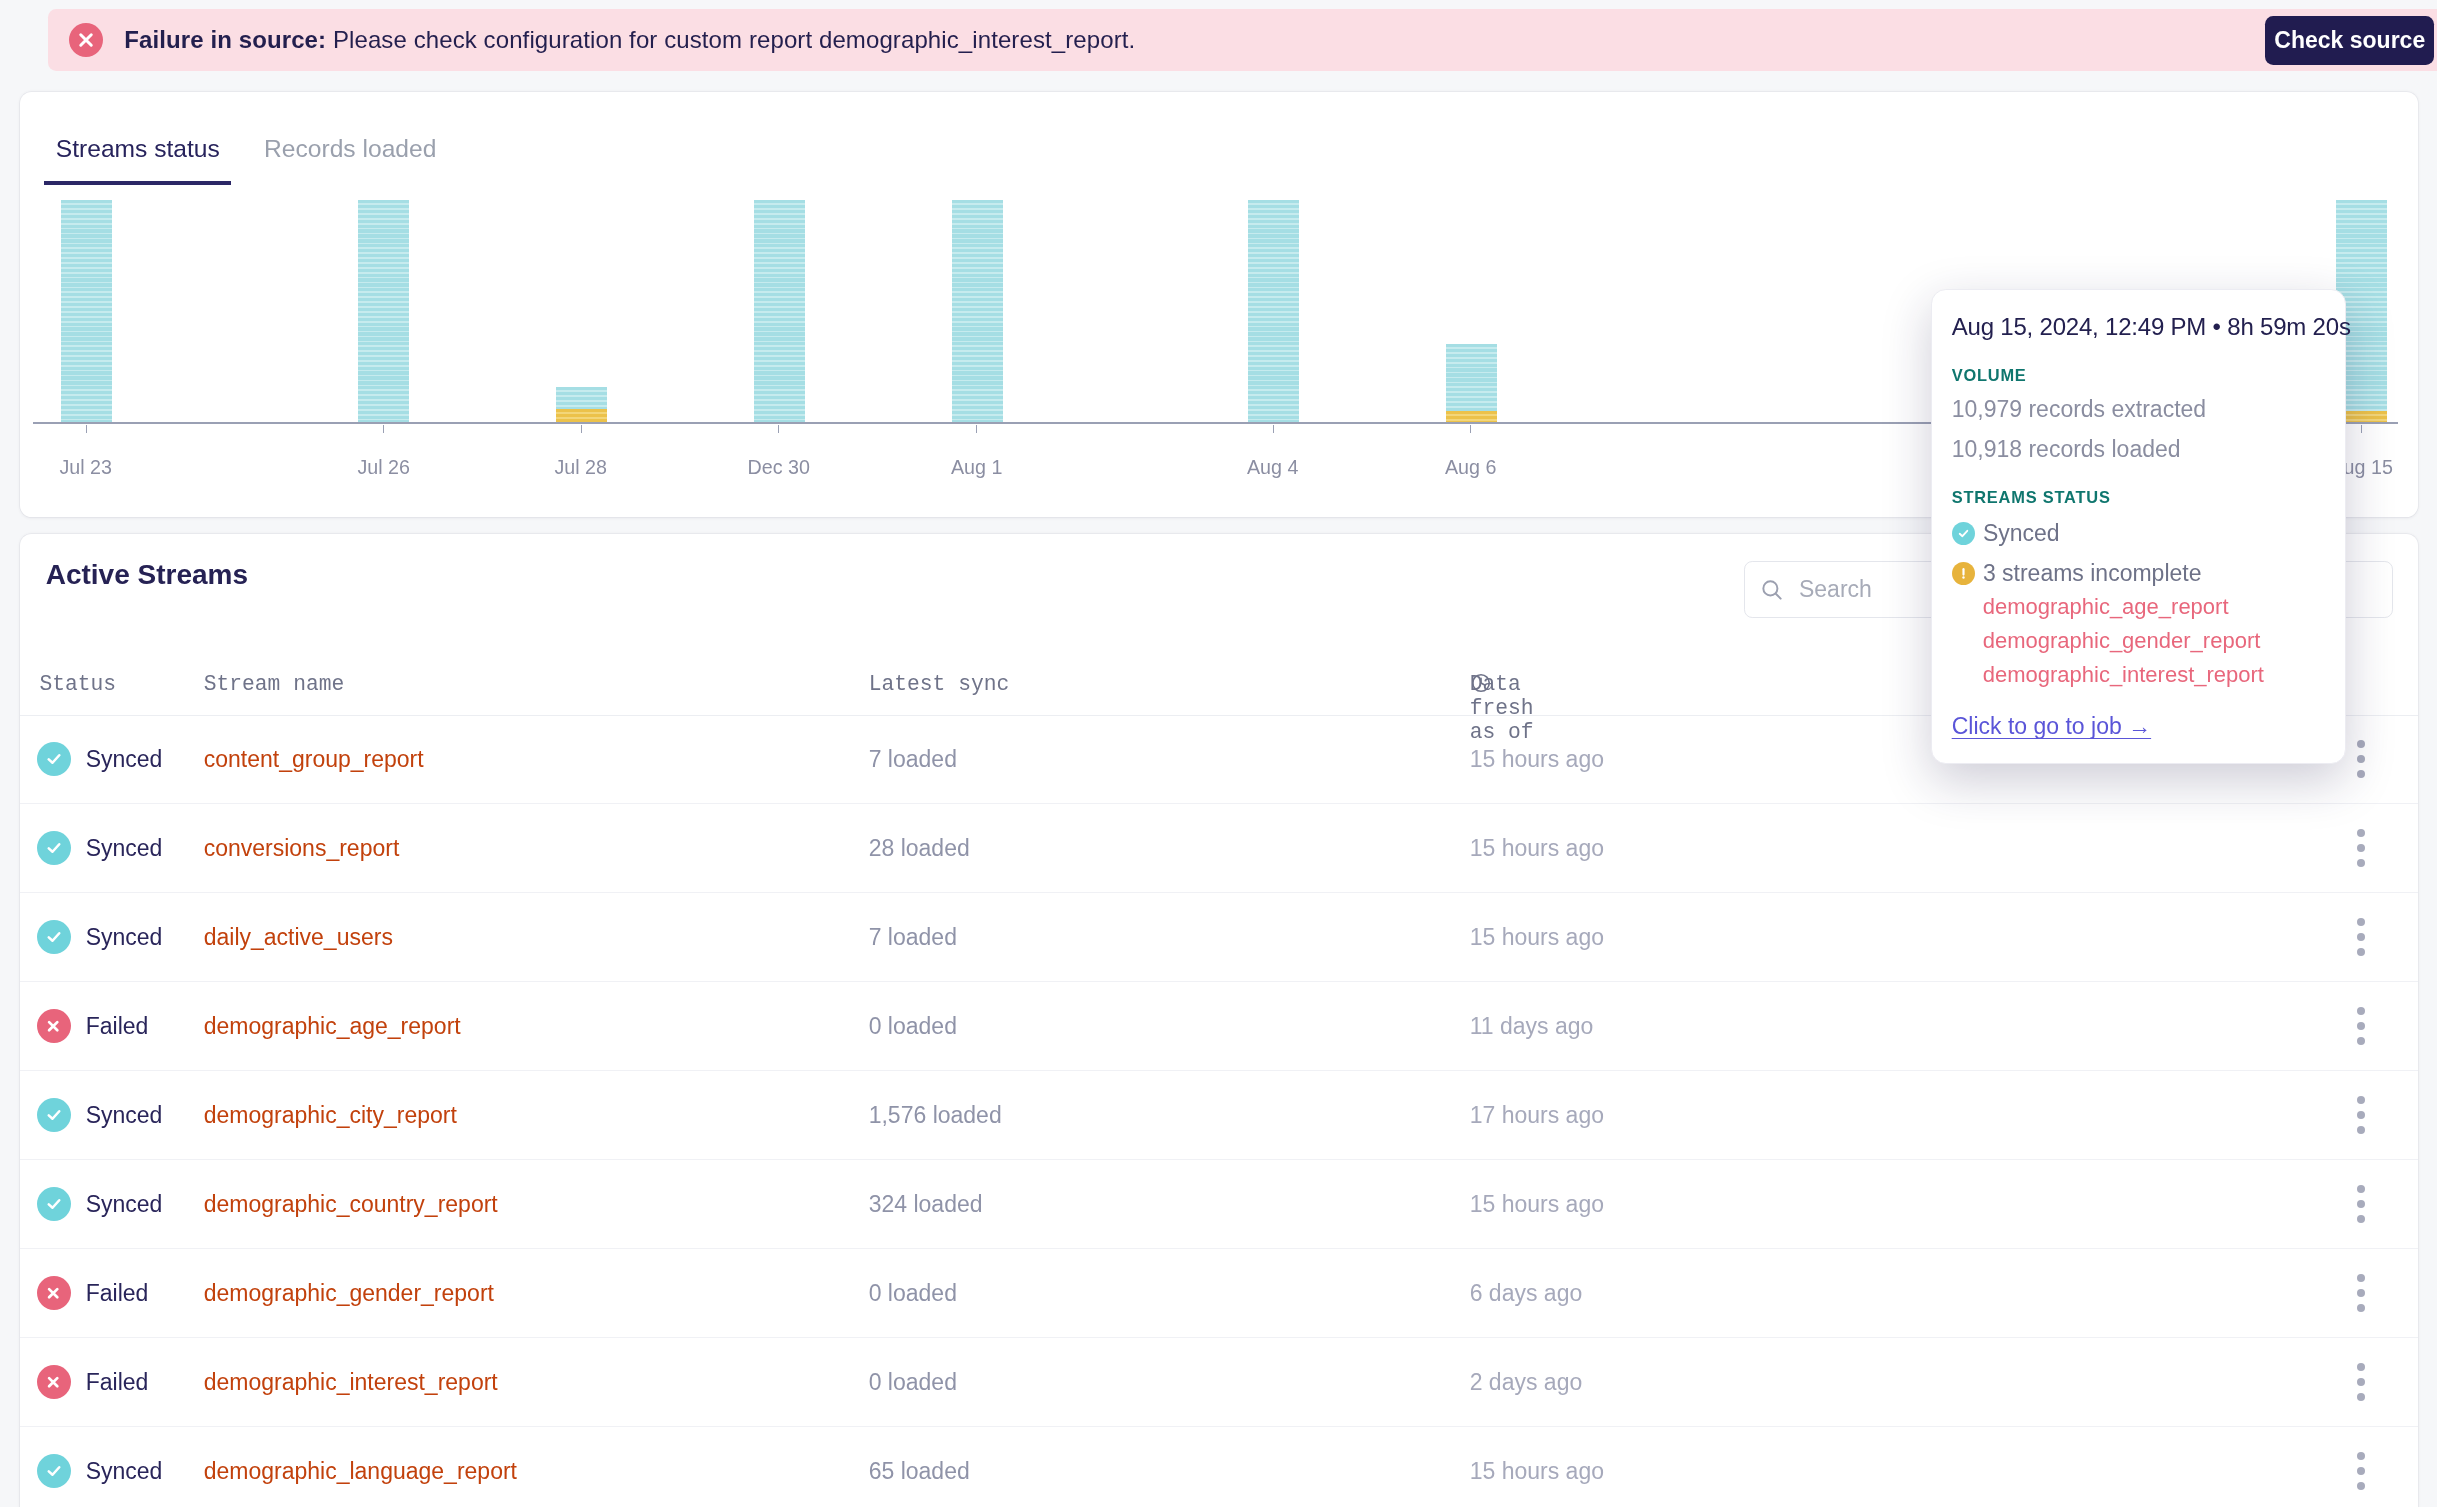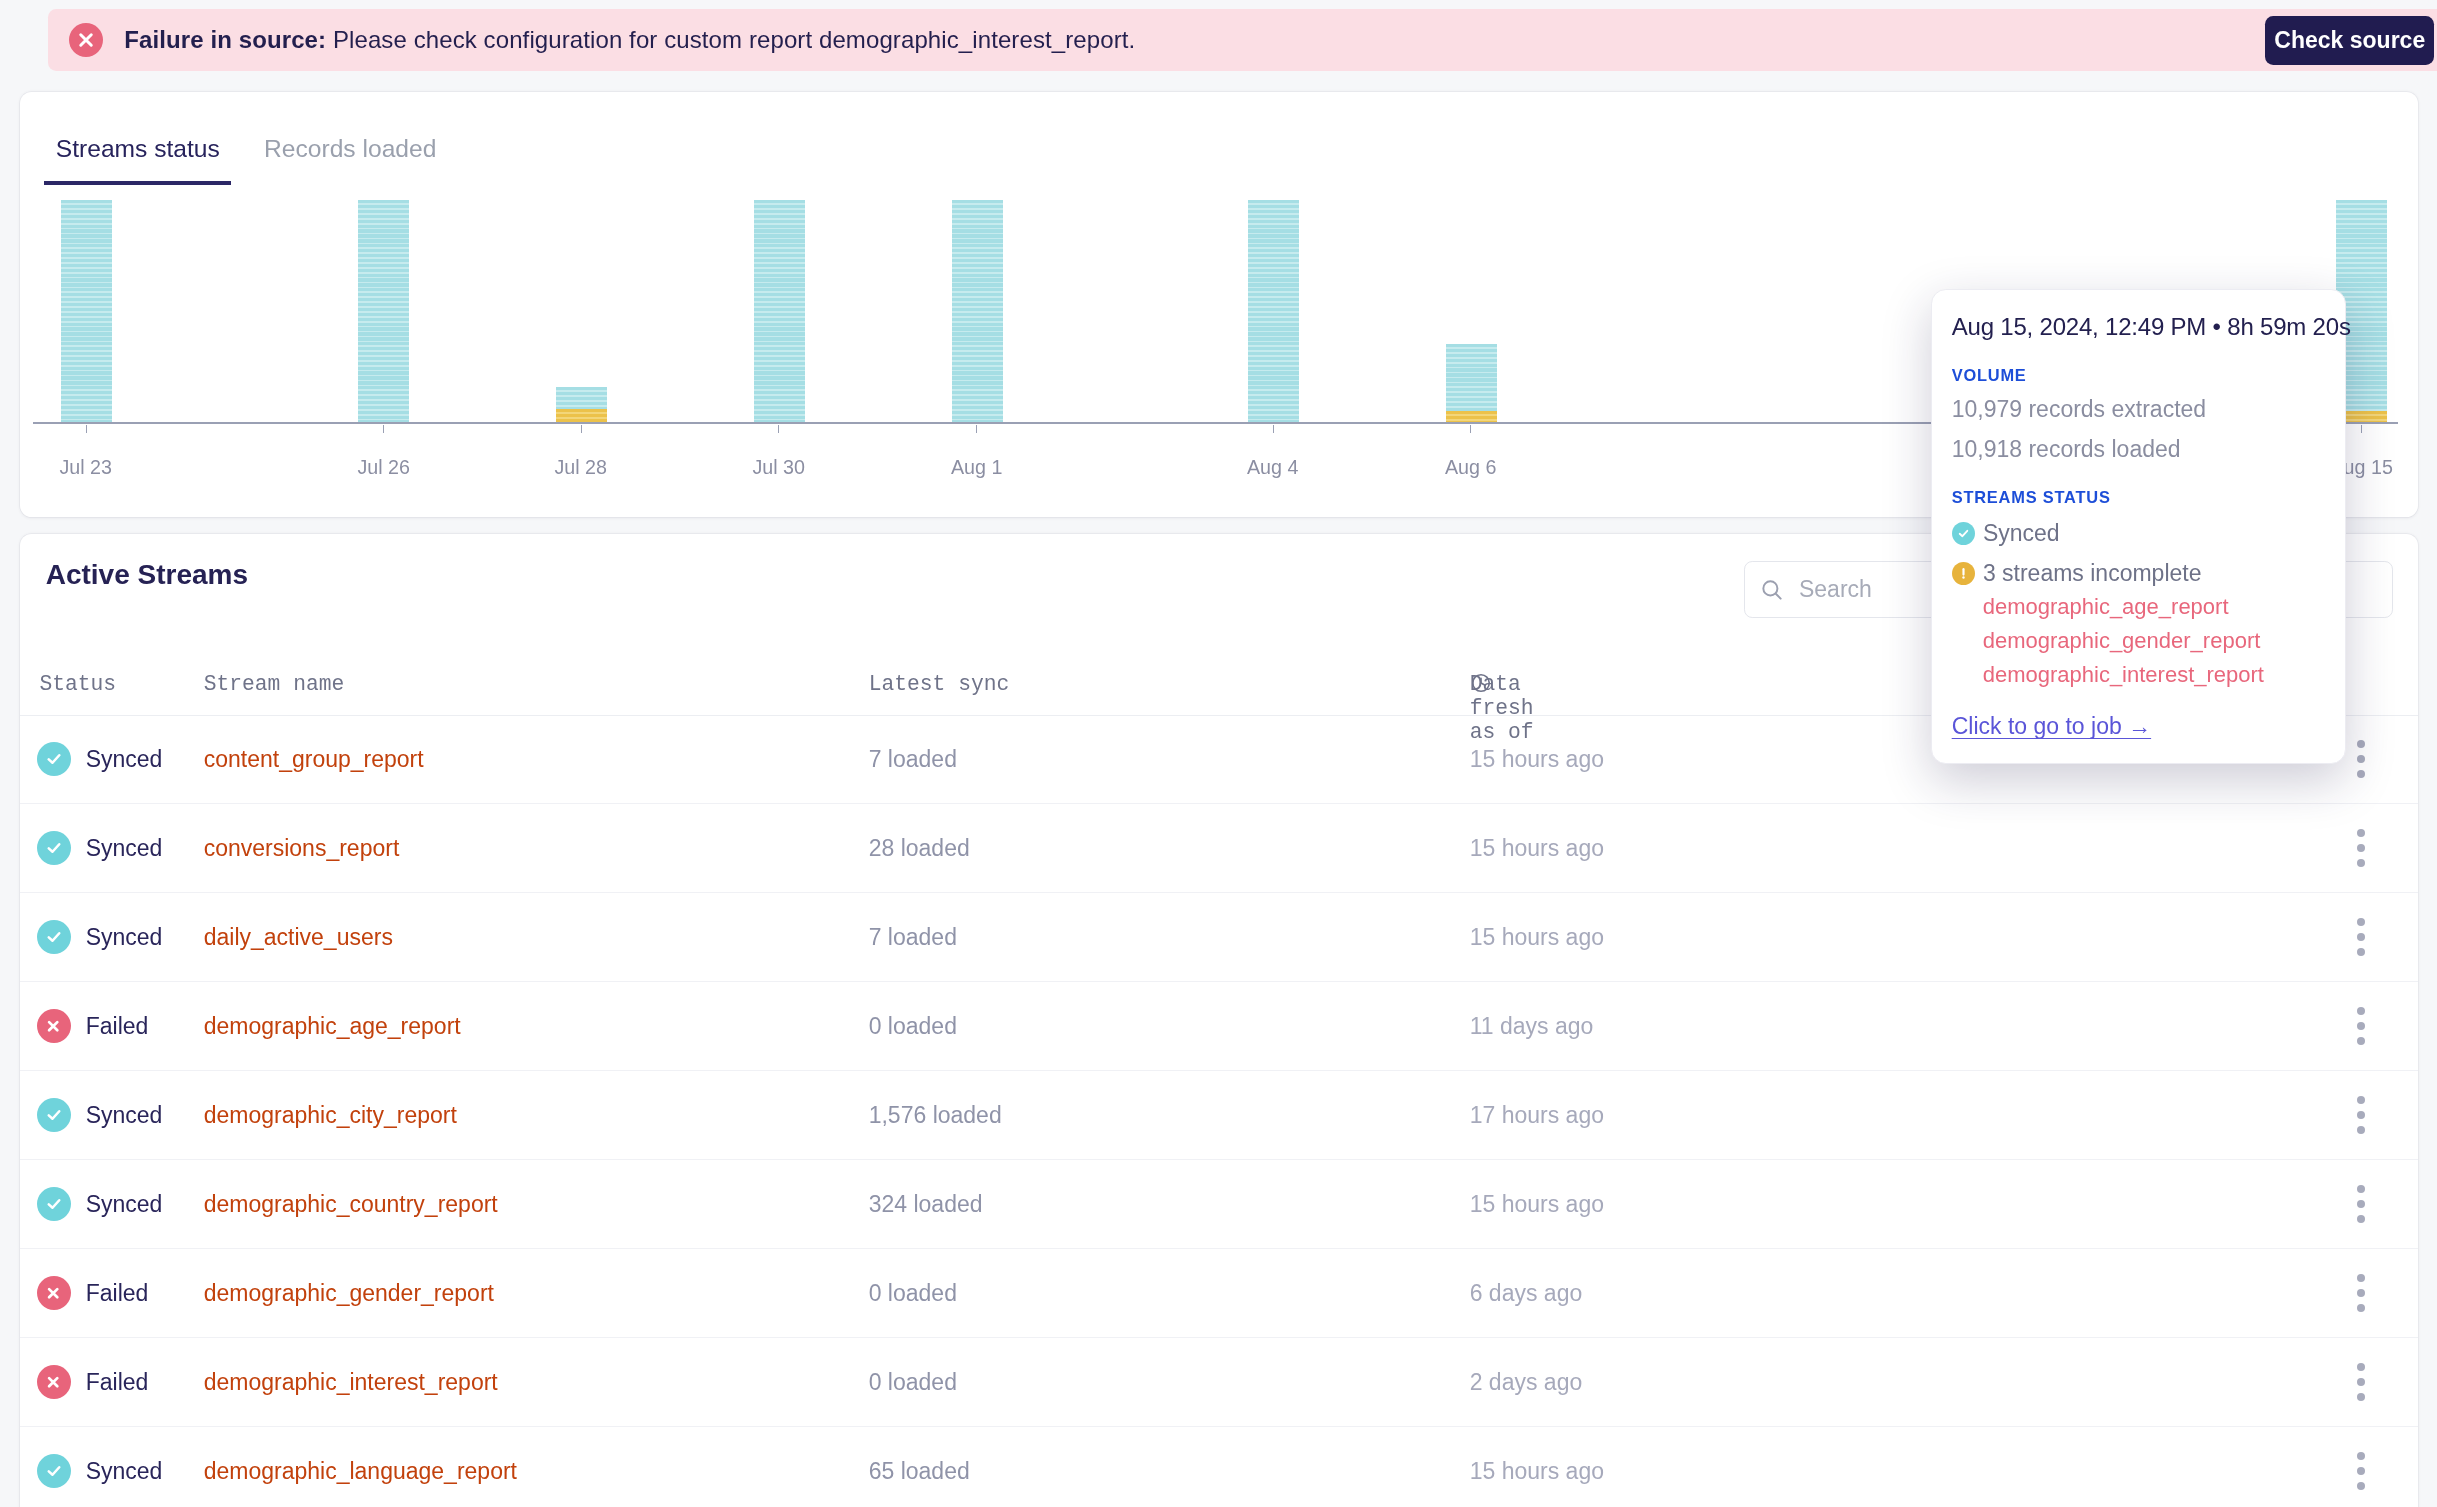--- a/index.html
+++ b/index.html
@@ -85,21 +85,21 @@
   }
   .kebab i { width:8.2px; height:8.2px; border-radius:50%; background:#a8abbc; display:block; }
   
   .tooltip {
     position:absolute; left:1931px; top:289px; width:415px; z-index:60;
     background:#fff; border:0.8px solid #ececf2; border-radius:14.8px;
     box-shadow:0 16.4px 49px rgba(30,27,75,.22);
     padding:23px 18px 23px 19.7px;
   }
   .tt-title { font-size:24px; color:#23204f; letter-spacing:-0.2px; white-space:nowrap; }
-  .tt-section { margin-top:24.6px; font-size:16.4px; font-weight:bold; color:#1d4ed8; letter-spacing:0.8px; }
+  .tt-section { margin-top:24.6px; font-size:16.4px; font-weight:bold; color:#0f766e; letter-spacing:0.8px; }
   .tt-line { margin-top:13px; font-size:23px; color:#8a8da0; }
   .tt-status-row { margin-top:13px; display:flex; align-items:center; gap:8.2px; font-size:23px; color:#6e7288; }
   .tt-badge { width:23px; height:23px; border-radius:50%; flex:none;
     display:flex; align-items:center; justify-content:center; }
   .tt-links { margin-top:3.3px; padding-left:31px; }
   .tt-links a { display:block; font-size:22px; color:#e8677c; text-decoration:none; line-height:34px; cursor:pointer; }
   .tt-job { margin-top:21.3px; font-size:23px; color:#5a55d8; text-decoration:underline;
     text-underline-offset:4.1px; text-decoration-thickness:0.8px; display:inline-block; cursor:pointer; }
 </style>
 </head>
@@ -140,21 +140,21 @@
     </div>
   <div class="axis-line"></div>
   <div id="axis-extras">
       <div class="tick" style="left: 66px;"></div>
       <div class="x-label" style="left: 66px;">Jul 23</div>
       <div class="tick" style="left: 363px;"></div>
       <div class="x-label" style="left: 364px;">Jul 26</div>
       <div class="tick" style="left: 561px;"></div>
       <div class="x-label" style="left: 561px;">Jul 28</div>
       <div class="tick" style="left: 758px;"></div>
-      <div class="x-label" style="left: 759px;">Jul 30</div>
+      <div class="x-label" style="left: 759px;">Dec 30</div>
       <div class="tick" style="left: 956px;"></div>
       <div class="x-label" style="left: 957px;">Aug 1</div>
       <div class="tick" style="left: 1253px;"></div>
       <div class="x-label" style="left: 1253px;">Aug 4</div>
       <div class="tick" style="left: 1450px;"></div>
       <div class="x-label" style="left: 1451px;">Aug 6</div>
       <div class="tick" style="left: 2341px;"></div>
       <div class="x-label" style="left: 2342px;">Aug 15</div>
     </div>
 </div>

